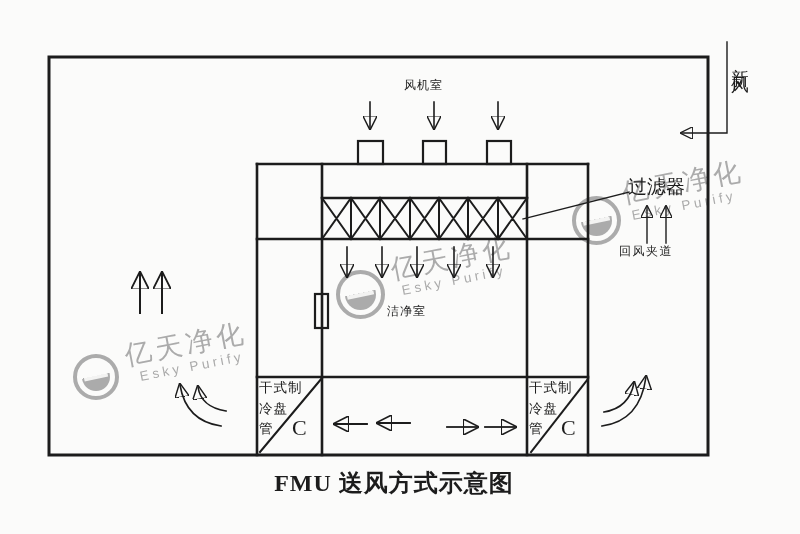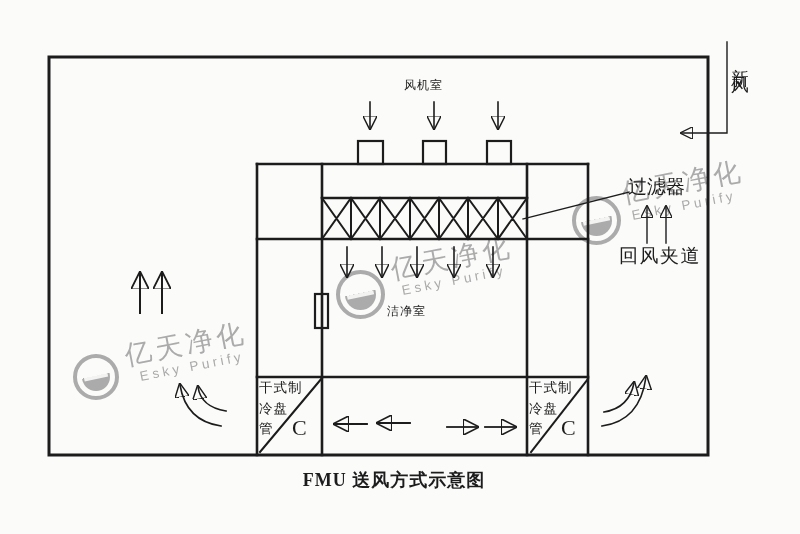--- a/index.html
+++ b/index.html
@@ -33,26 +33,26 @@
     position:absolute;z-index:3;color:var(--line);
     font-family:"Liberation Sans", sans-serif;
     white-space:nowrap;line-height:1.15;
   }
   #fan-room-label{left:404px;top:79px;font-size:12px;letter-spacing:1px;}
   #fresh-air-label{
     left:729px;top:54px;font-size:18px;
     writing-mode:vertical-rl;text-orientation:upright;letter-spacing:8px;
   }
   #filter-label{left:628px;top:176px;font-size:19px;}
-  #return-passage-label{left:619px;top:245px;font-size:19px;letter-spacing:1.5px;}
+  #return-passage-label{left:619px;top:245px;font-size:12px;letter-spacing:1.5px;}
   #clean-room-label{left:387px;top:305px;font-size:12px;letter-spacing:1px;}
   #caption{
     left:49px;top:470px;width:690px;text-align:center;
     font-family:"Liberation Serif", serif;font-weight:bold;
-    font-size:18px;letter-spacing:1px;
+    font-size:24px;letter-spacing:1px;
   }
   .coil-text{font-size:13.5px;line-height:20.5px;letter-spacing:1px;}
   .coil-text div{white-space:nowrap;}
   #coil-text-left{left:259px;top:378px;}
   #coil-text-right{left:529px;top:378px;}
   .coil-c{font-family:"Liberation Serif", serif;font-size:22px;}
   #coil-c-left{left:292px;top:415px;}
   #coil-c-right{left:561px;top:415px;}
 
   

